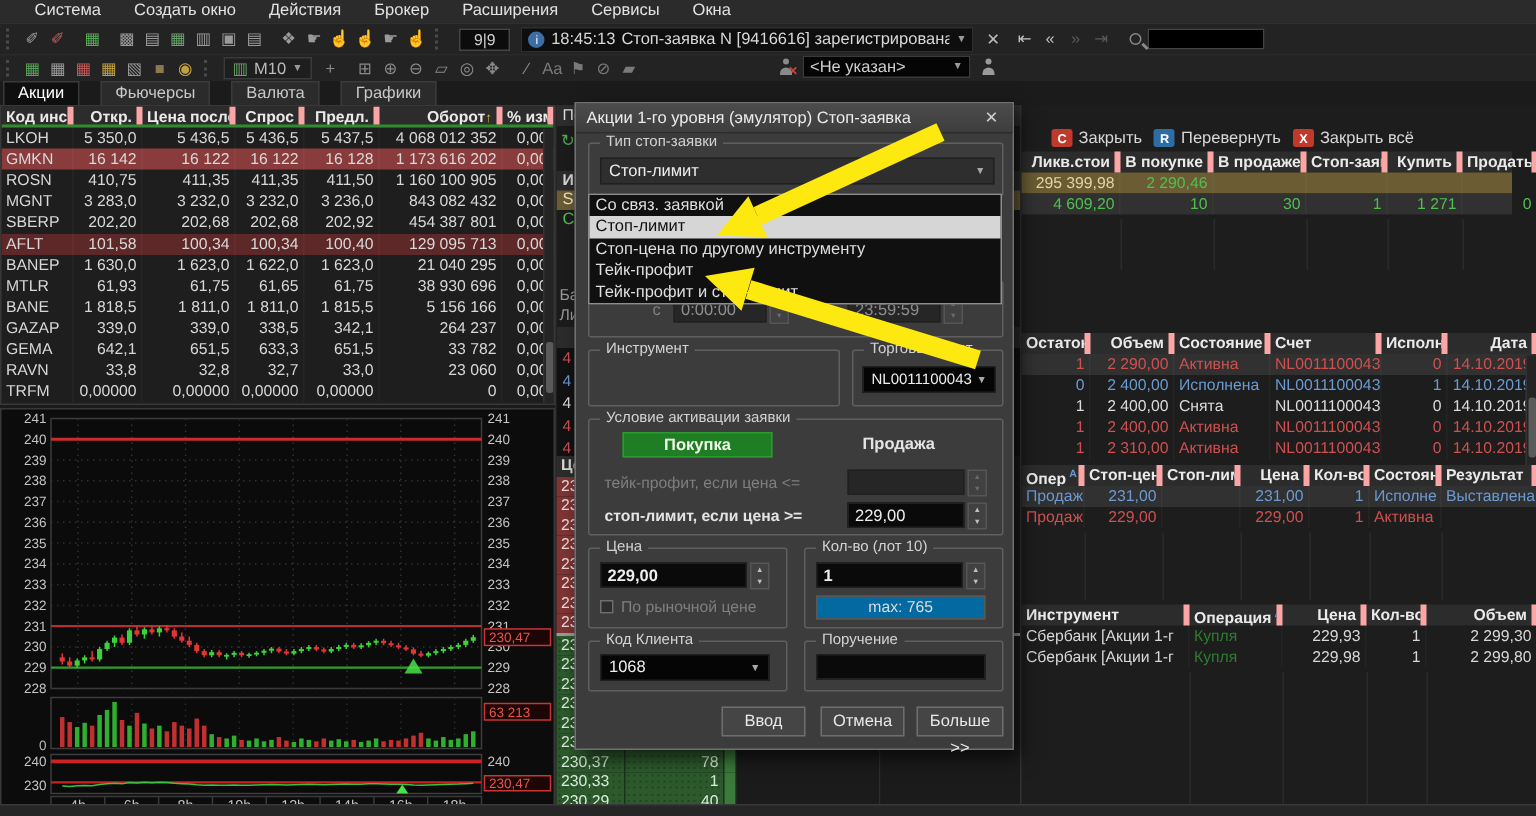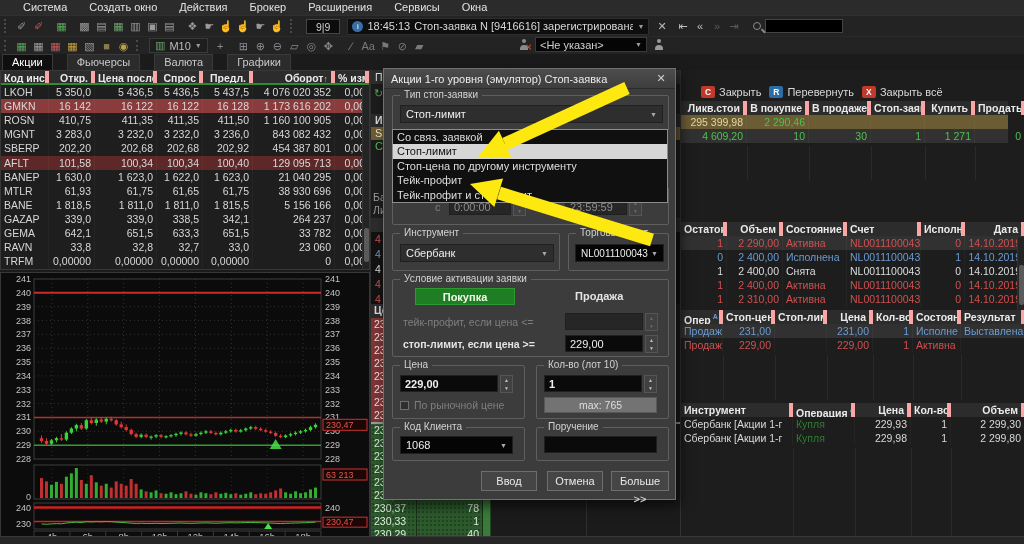--- a/index.html
+++ b/index.html
@@ -98,21 +98,21 @@
 .combo .arr{margin-left:auto;color:#a8a8a8;font-size:7px}
 .combo.dark{background:#050505}
 input.txt{position:absolute;background:#0a0a0a;border:1px solid #202020;color:#eee;height:17px;font-size:11px;padding:0 4px;font-family:inherit}
 input.txt.grey{color:#8d8d8d;background:#262626}
 .spin{position:absolute;width:13px;height:18px;display:flex;flex-direction:column;border:1px solid #555;background:#414141}
 .spin i{flex:1;font-style:normal;font-size:5px;line-height:8px;text-align:center;color:#c0c0c0}
 .spin i.up:before{content:"▲"}.spin i.dn:before{content:"▼"}
 .spin.dis i{color:#6a6a6a}
 .btn{position:absolute;background:#454545;border:1px solid #6e6e6e;color:#e8e8e8;height:20px;font-size:11px;text-align:center;line-height:18px}
 .btn-green{position:absolute;background:#1f7d23;border:1px solid #2c9a30;color:#eefbea;font-weight:bold;text-align:center;line-height:17px}
-.btn-max{position:absolute;background:#737373;border:1px solid #585858;color:#ddd;height:16px;text-align:center;line-height:15px;font-size:10.5px}
+.btn-max{position:absolute;background:#0369a1;border:1px solid #585858;color:#ddd;height:16px;text-align:center;line-height:15px;font-size:10.5px}
 .dislbl{color:#7f7f7f}
 .checkbox{width:9px;height:9px;border:1px solid #6f6f6f;background:#2e2e2e;display:inline-block;margin-right:5px;vertical-align:-1px}
 .list{position:absolute;left:8px;top:60px;width:276px;background:#101010;border:1px solid #8d8d8d;z-index:12}
 .opt{height:14.4px;line-height:14.4px;padding:0 4px;color:#dedede;white-space:nowrap;overflow:hidden}
 .opt.sel{background:#d6d6d6;color:#101010}
 .arrowlayer{position:absolute;left:0;top:0;width:1024px;height:544px;z-index:30;pointer-events:none}
 </style>
 </head>
 <body>
 
@@ -189,21 +189,21 @@
           <span class="tcell a-r" style="width: 50px; flex: 0 0 50px;">Предл.</span>
           <span class="tcell a-r" style="width: 82px; flex: 0 0 82px;">Оборот<span class="b-gold">↑</span></span>
           <span class="tcell a-r" style="width: 34px; flex: 0 0 34px;">% измен.</span>
         </div>
         <div class="trow  ">
           <span class="tcell a-l" style="width: 48px; flex: 0 0 48px;">LKOH</span>
           <span class="tcell a-r" style="width: 46px; flex: 0 0 46px;">5 350,0</span>
           <span class="tcell a-r" style="width: 62px; flex: 0 0 62px;">5 436,5</span>
           <span class="tcell a-r" style="width: 46px; flex: 0 0 46px;">5 436,5</span>
           <span class="tcell a-r" style="width: 50px; flex: 0 0 50px;">5 437,5</span>
-          <span class="tcell a-r" style="width: 82px; flex: 0 0 82px;">4 076 020 352</span>
+          <span class="tcell a-r" style="width: 82px; flex: 0 0 82px;">4 068 012 352</span>
           <span class="tcell a-r" style="width: 34px; flex: 0 0 34px;">0,00</span>
         </div>
         <div class="trow rowbg-red ">
           <span class="tcell a-l" style="width: 48px; flex: 0 0 48px;">GMKN</span>
           <span class="tcell a-r" style="width: 46px; flex: 0 0 46px;">16 142</span>
           <span class="tcell a-r" style="width: 62px; flex: 0 0 62px;">16 122</span>
           <span class="tcell a-r" style="width: 46px; flex: 0 0 46px;">16 122</span>
           <span class="tcell a-r" style="width: 50px; flex: 0 0 50px;">16 128</span>
           <span class="tcell a-r" style="width: 82px; flex: 0 0 82px;">1 173 616 202</span>
           <span class="tcell a-r" style="width: 34px; flex: 0 0 34px;">0,00</span>
@@ -919,24 +919,20 @@
       <span class="dislbl" style="position:absolute;left:152px;top:13px">до</span>
       <input class="txt grey" style="left: 172px; top: 10px; width: 62px;" value="23:59:59">
       <span class="spin dis" style="left:236px;top:10px">
           <i class="up"></i>
           <i class="dn"></i>
         </span>
     </div>
 
     <div class="group" style="left:8px;top:164px;width:168px;height:38px">
       <span class="glabel">Инструмент</span>
-      <div class="combo" style="left:7px;top:10px;width:154px">
-        <span>Сбербанк</span>
-          <span class="arr">▼</span>
-      </div>
     </div>
     <div class="group" style="left:184px;top:164px;width:101px;height:38px">
       <span class="glabel">Торговый Счет</span>
       <div class="combo dark" style="left:6px;top:10px;width:89px;font-size:10px">
         <span>NL0011100043</span>
           <span class="arr">▼</span>
       </div>
     </div>
 
     <div class="group" style="left:8px;top:210px;width:277px;height:78px">

